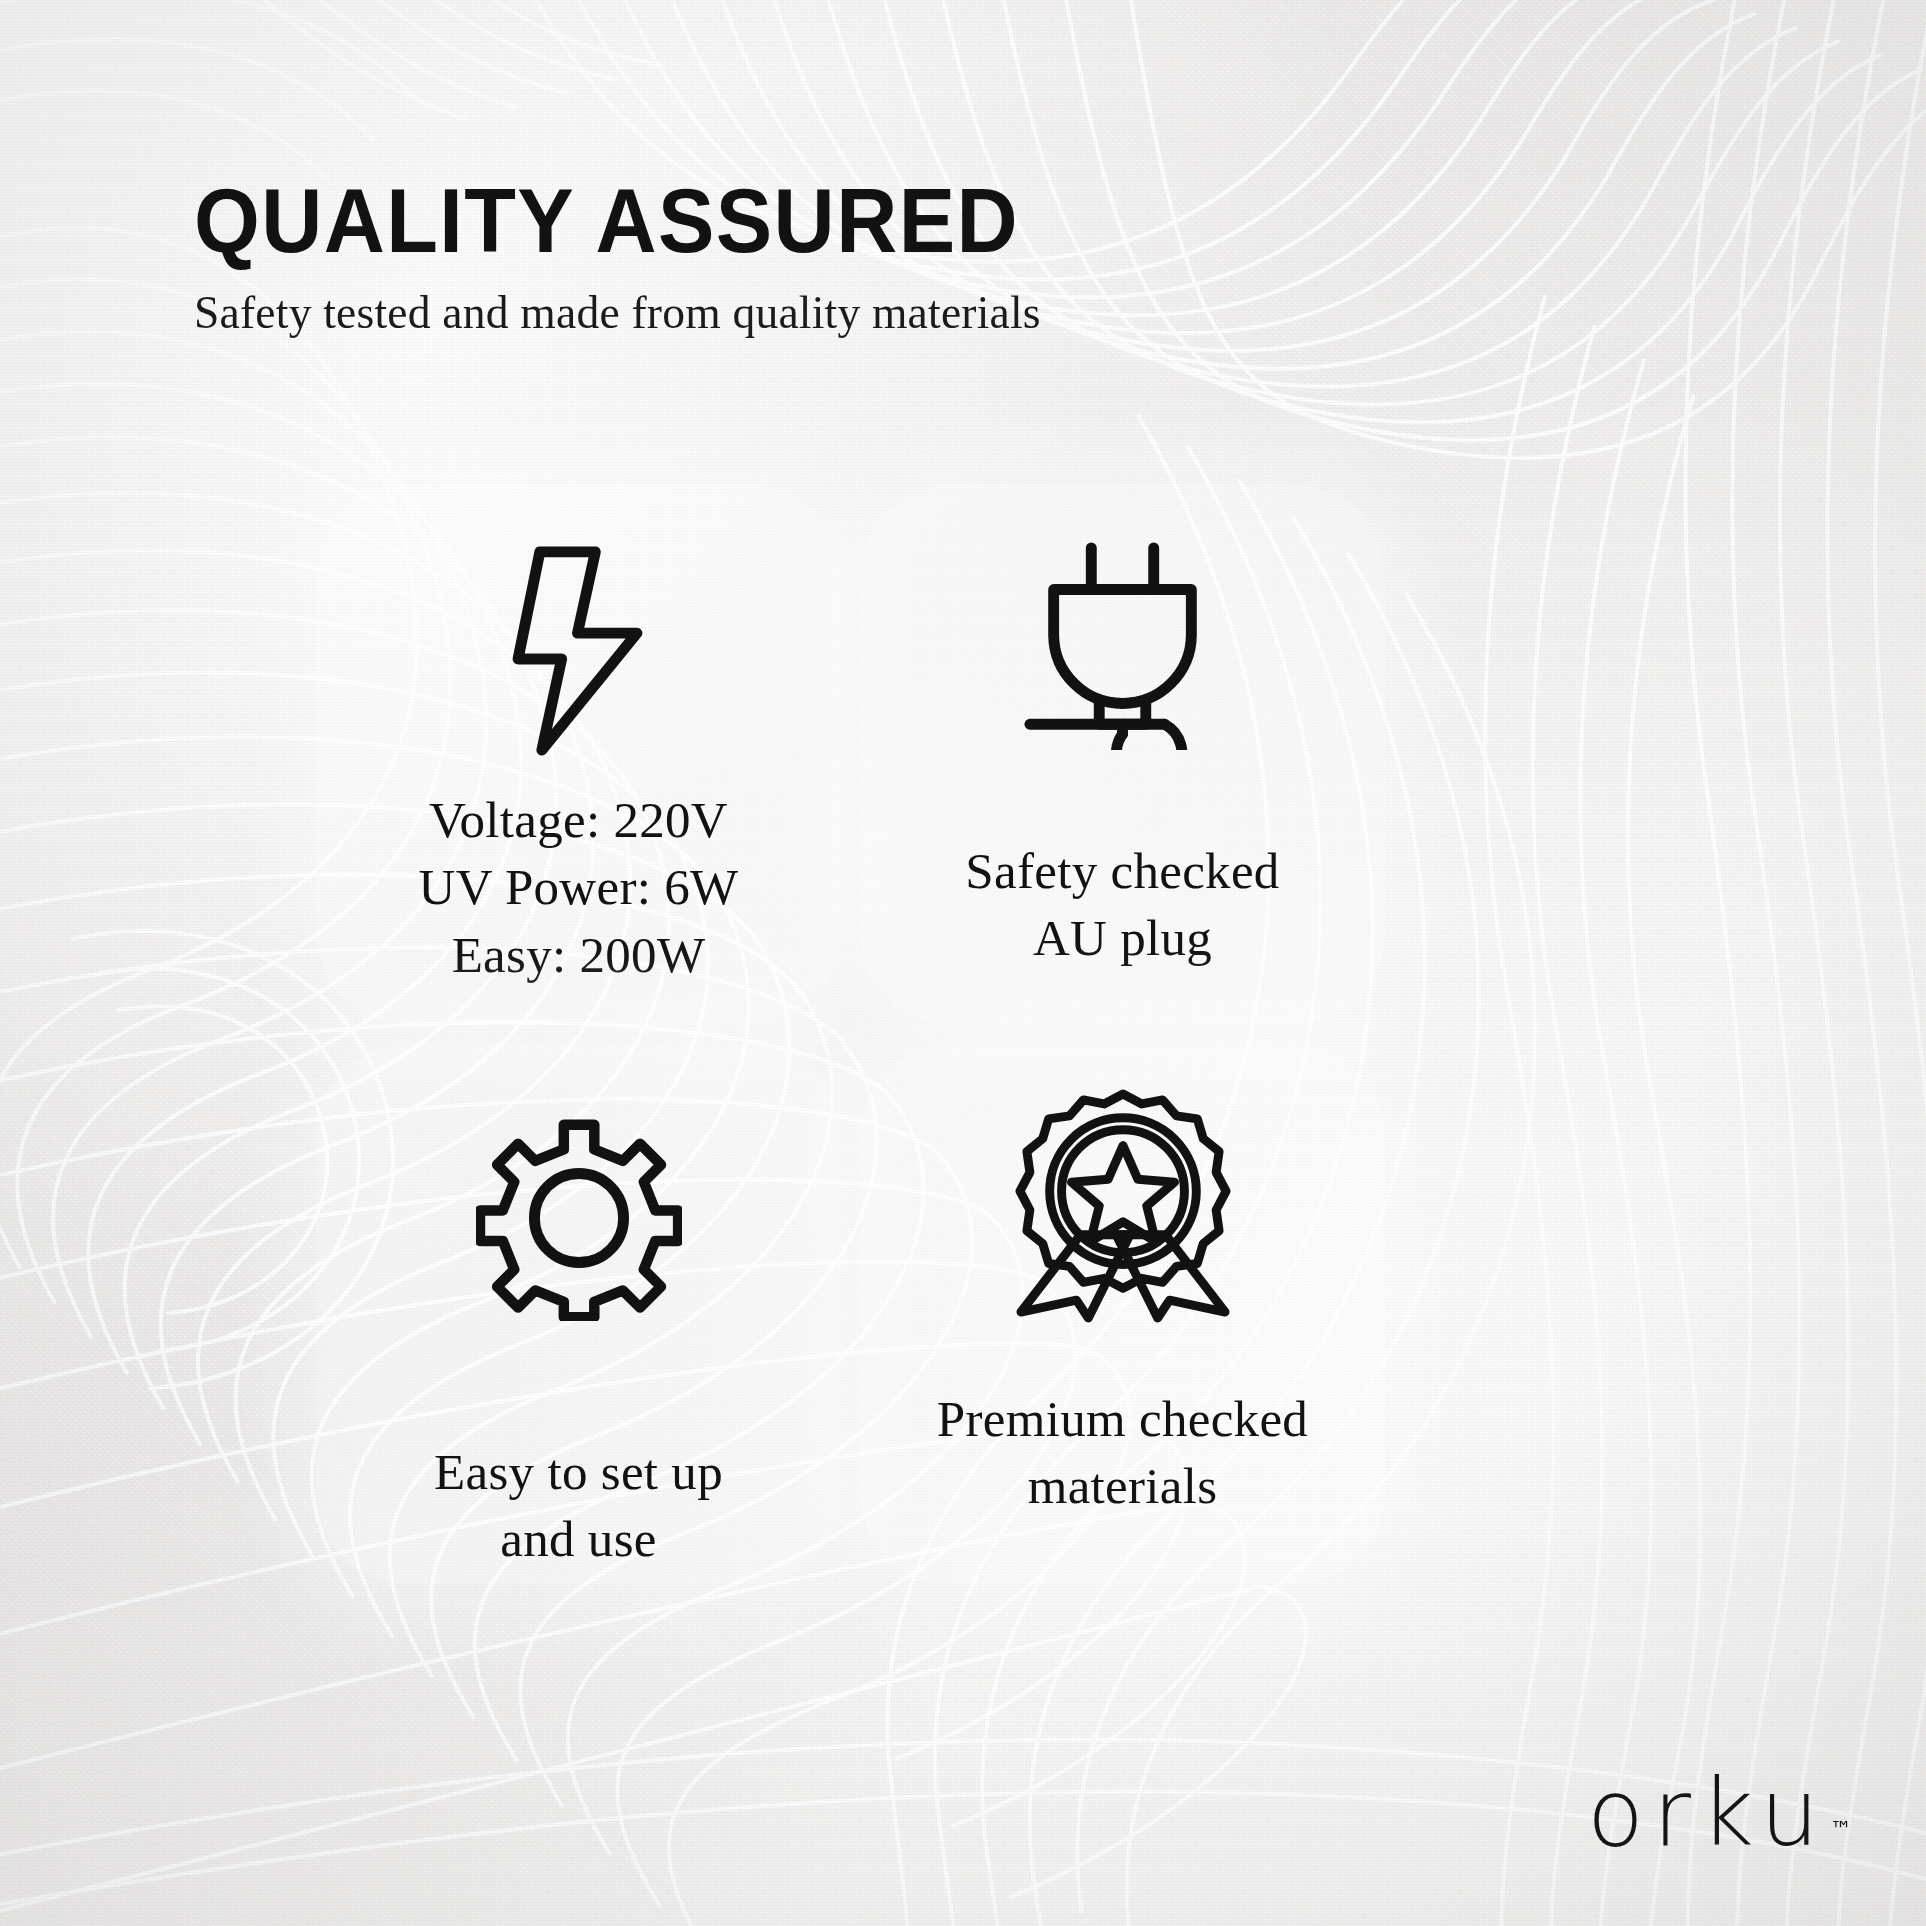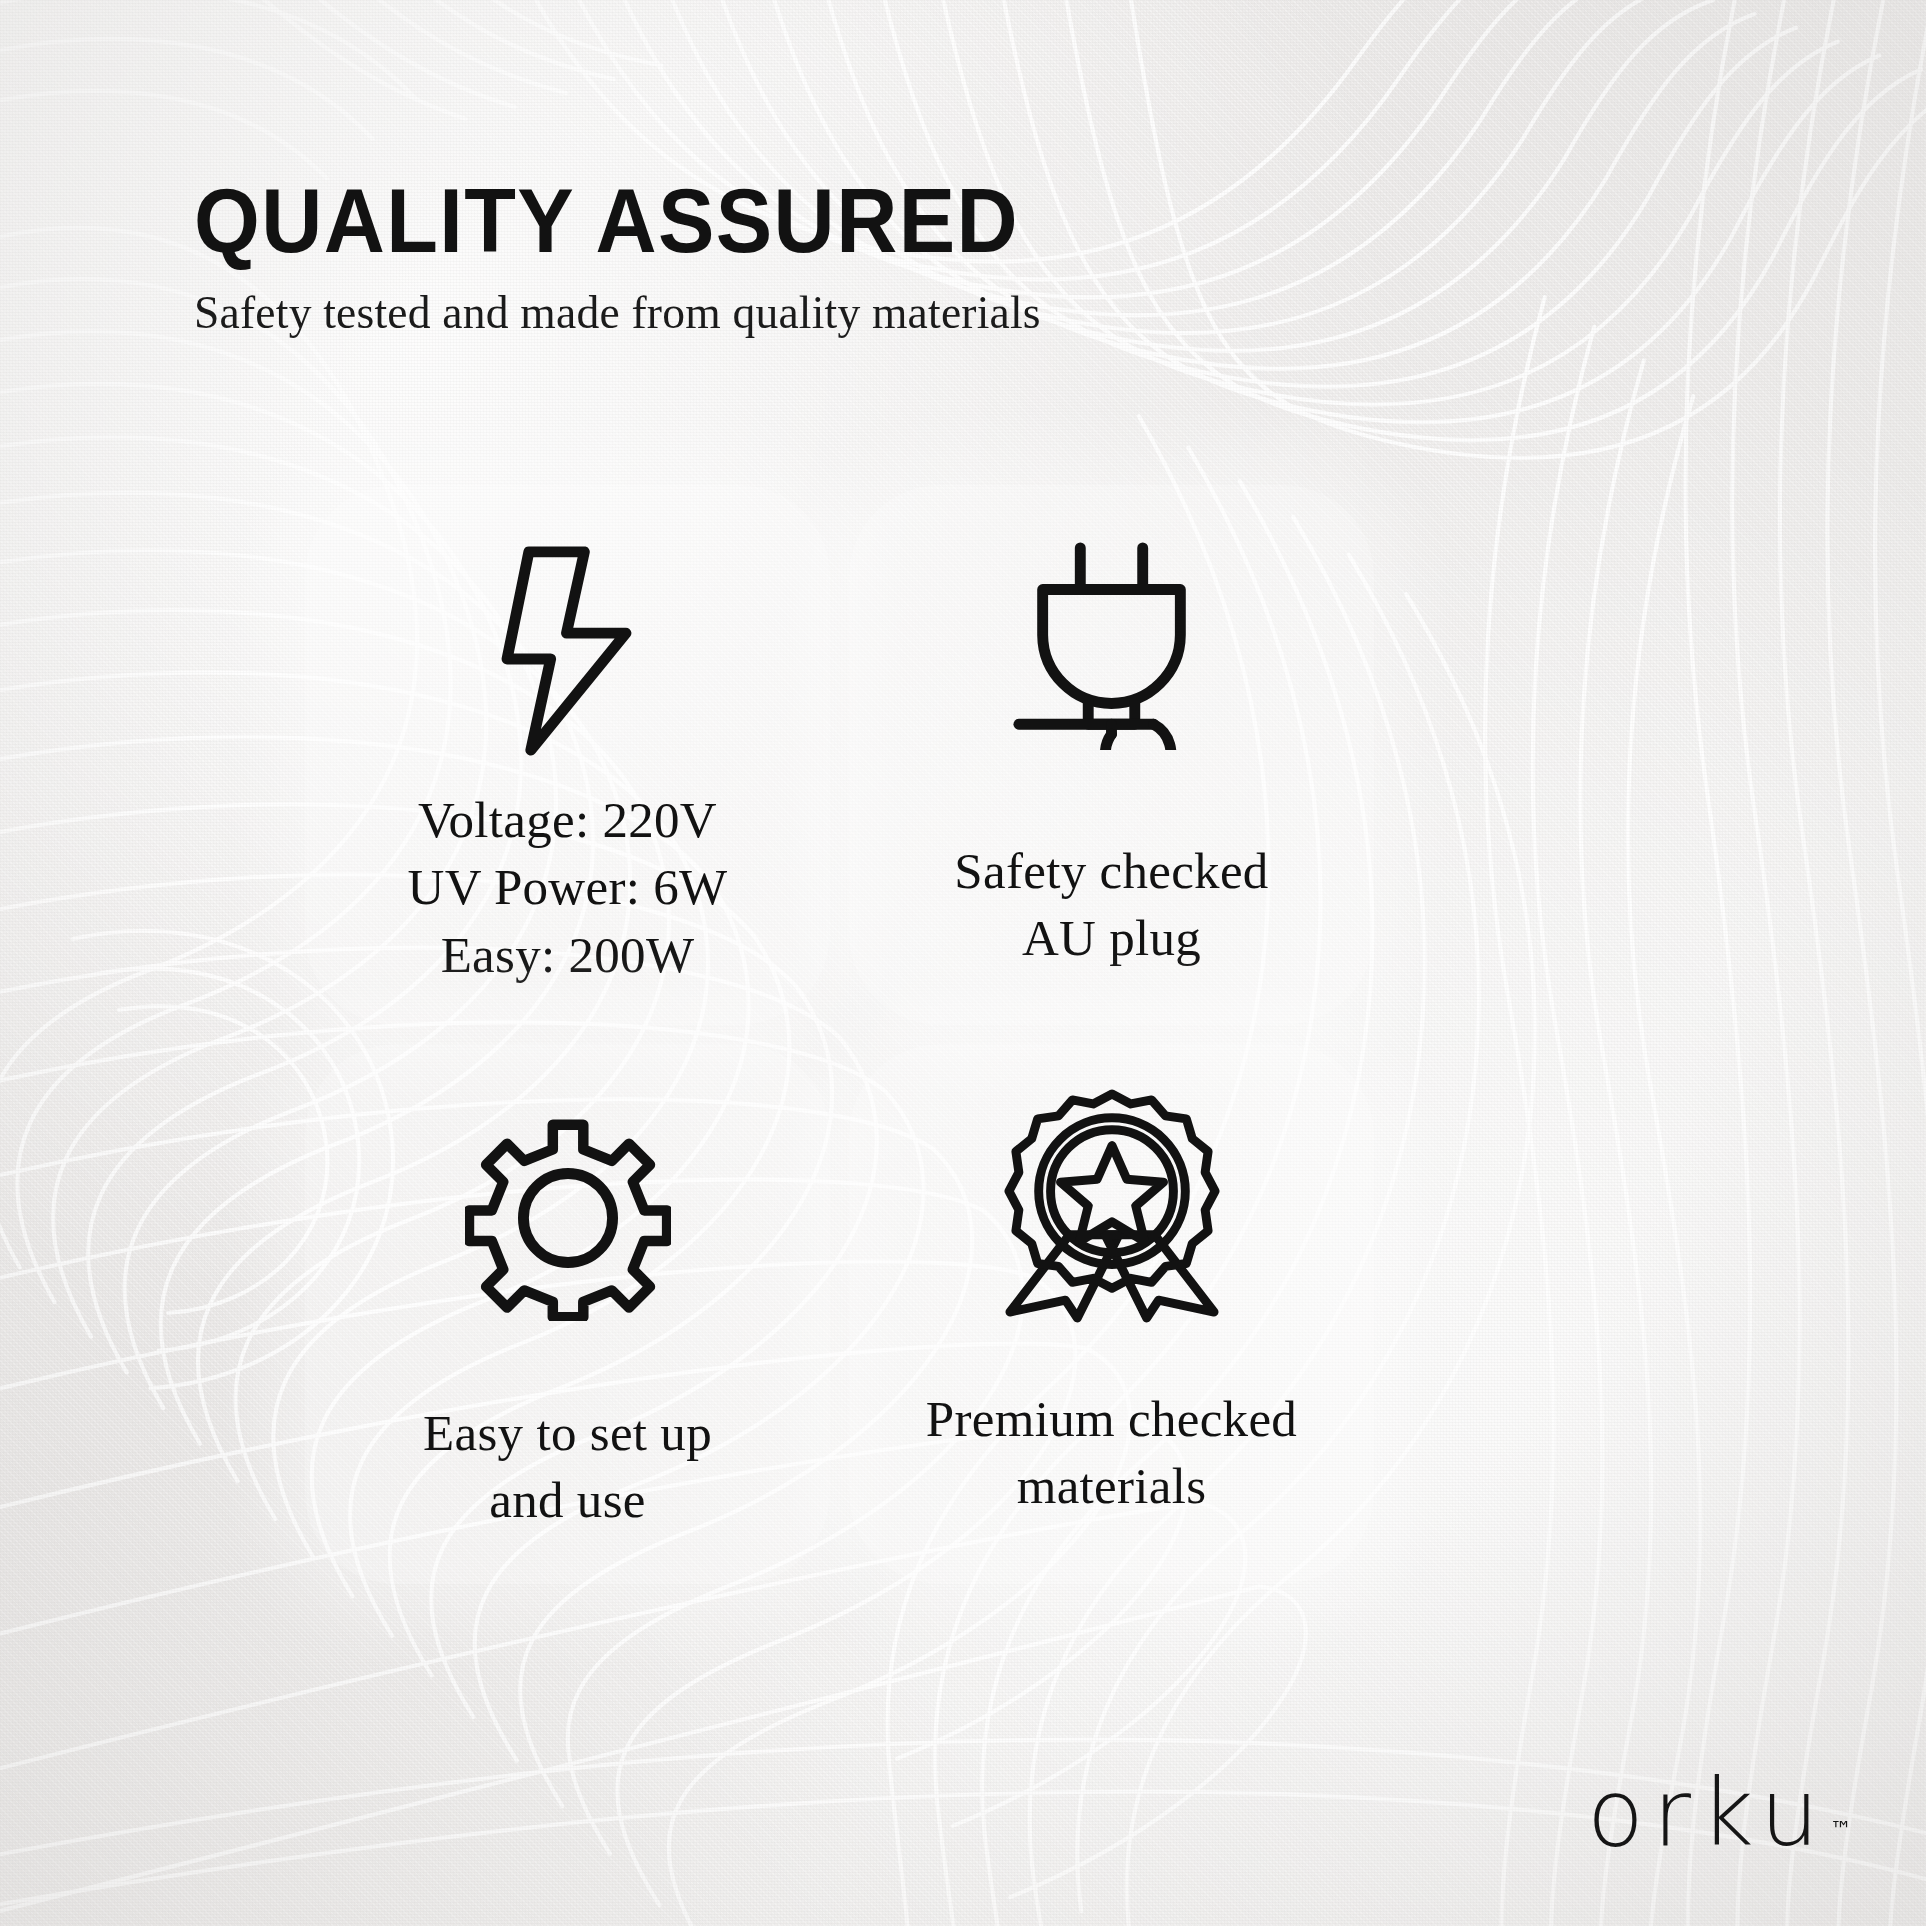--- a/index.html
+++ b/index.html
@@ -71,21 +71,21 @@
     letter-spacing: 0.2px;
     color: #1b1b1b;
     transform: scaleX(0.97);
     transform-origin: left center;
     white-space: nowrap;
   }
 
   
   .grid {
     position: absolute;
-    left: 305px;
+    left: 316px;
     top: 485px;
     width: 1317px;
     height: 1139px;
     display: grid;
     grid-template-columns: 525px 525px;
     grid-template-rows: 540px 540px;
     column-gap: 267px;
     row-gap: 59px;
     gap: 19px;
   }
@@ -121,21 +121,21 @@
     padding: 0 14px;
   }
   .card-text .line { display: block; white-space: nowrap; }
 
   
   #card-specs .card-icon { margin-top: 10px; }
   #card-plug  .card-icon { margin-top: 4px; }
   #card-setup .card-icon { margin-top: 18px; }
   #card-quality .card-icon { margin-top: 6px; }
   #card-plug .card-text { margin-top: 57px; }
-  #card-setup .card-text { margin-top: 46px; }
+  #card-setup .card-text { margin-top: 85px; }
   #card-quality .card-text { margin-top: 44px; }
 
   
   .logo {
     position: absolute;
     right: 75px;
     bottom: 71px;
     display: flex;
     align-items: flex-end;
   }

